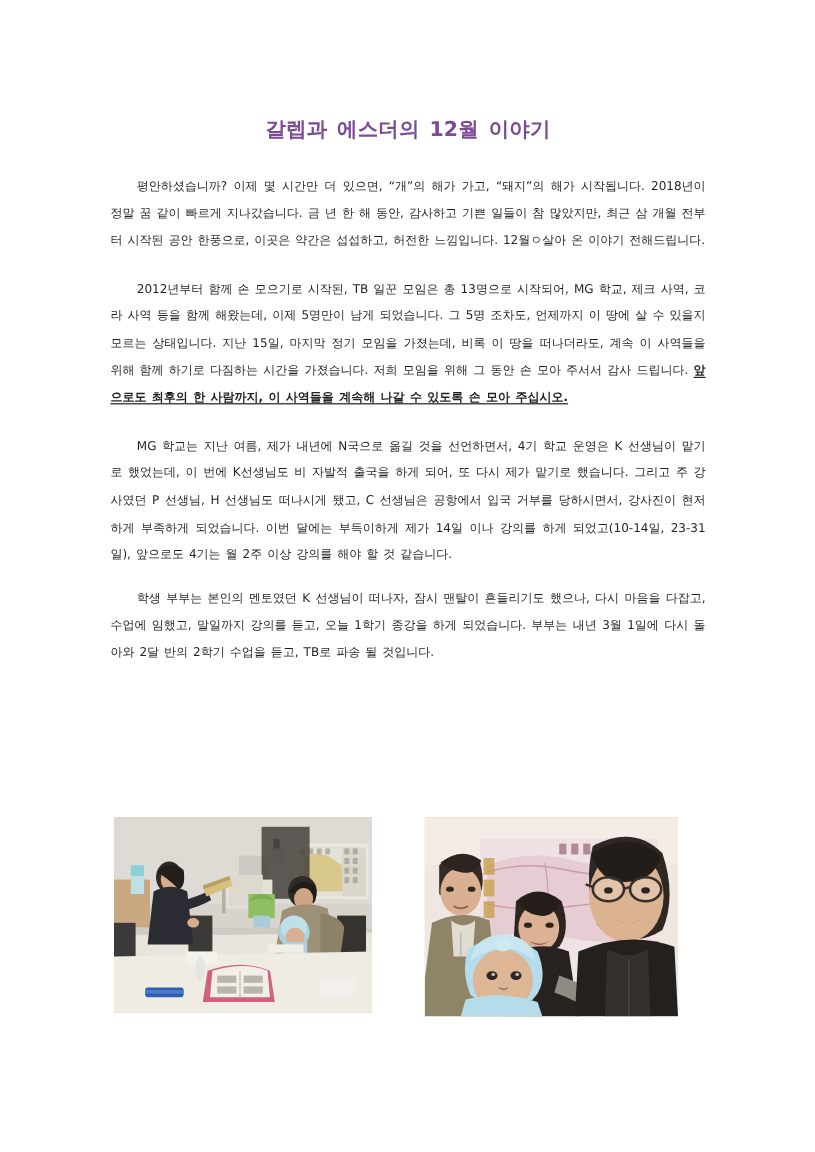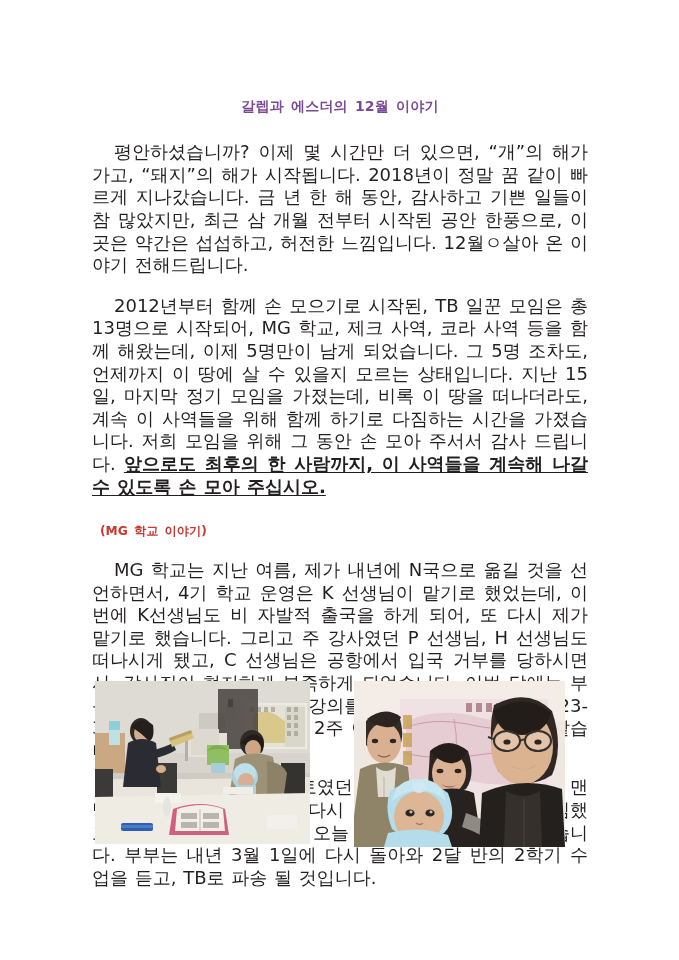--- a/index.html
+++ b/index.html
@@ -25,32 +25,32 @@
     left: 92px;
     top: 0;
     width: 496px;
   }
 
   
   .doc-title {
     margin: 0;
     padding-top: 97px;
     text-align: center;
-    font-size: 14px;
+    font-size: 17px;
     font-weight: bold;
     color: #7b4a97;
     letter-spacing: 0.2px;
     line-height: 1.3;
     word-spacing: 2px;
   }
 
   
   .para {
     margin: 0;
-    font-size: 18px;
+    font-size: 10px;
     line-height: 22.6px;
     text-align: justify;
     text-justify: inter-character;
     color: #231f20;
     word-spacing: 1px;
   }
   .para .indent {
     display: inline-block;
     width: 22px;
   }
@@ -115,21 +115,20 @@
 
     <p class="para para-first">
       <span class="indent"></span><span>평안하셨습니까? 이제 몇 시간만 더 있으면, “개”의 해가 가고, “돼지”의 해가 시작됩니다. 2018년이 정말 꿈 같이 빠르게 지나갔습니다. 금 년 한 해 동안, 감사하고 기쁜 일들이 참 많았지만, 최근 삼 개월 전부터 시작된 공안 한풍으로, 이곳은 약간은 섭섭하고, 허전한 느낌입니다. 12월ㅇ살아 온 이야기 전해드립니다.</span>
     </p>
 
 
     <p class="para after-heading">
       <span class="indent"></span><span>2012년부터 함께 손 모으기로 시작된, TB 일꾼 모임은 총 13명으로 시작되어, MG 학교, 제크 사역, 코라 사역 등을 함께 해왔는데, 이제 5명만이 남게 되었습니다. 그 5명 조차도, 언제까지 이 땅에 살 수 있을지 모르는 상태입니다. 지난 15일, 마지막 정기 모임을 가졌는데, 비록 이 땅을 떠나더라도, 계속 이 사역들을 위해 함께 하기로 다짐하는 시간을 가졌습니다. 저희 모임을 위해 그 동안 손 모아 주서서 감사 드립니다. </span><span class="emph-underline">앞으로도 최후의 한 사람까지, 이 사역들을 계속해 나갈 수 있도록 손 모아 주십시오.</span>
     </p>
 
-    <p class="section-heading heading-gap-2">(MG 학교 이야기)</p>
 
     <p class="para after-heading">
       <span class="indent"></span><span>MG 학교는 지난 여름, 제가 내년에 N국으로 옮길 것을 선언하면서, 4기 학교 운영은 K 선생님이 맡기로 했었는데, 이 번에 K선생님도 비 자발적 출국을 하게 되어, 또 다시 제가 맡기로 했습니다. 그리고 주 강사였던 P 선생님, H 선생님도 떠나시게 됐고, C 선생님은 공항에서 입국 거부를 당하시면서, 강사진이 현저하게 부족하게 되었습니다. 이번 달에는 부득이하게 제가 14일 이나 강의를 하게 되었고(10-14일, 23-31일), 앞으로도 4기는 월 2주 이상 강의를 해야 할 것 같습니다.</span>
     </p>
 
     <p class="para para-gap">
       <span class="indent"></span><span>학생 부부는 본인의 멘토였던 K 선생님이 떠나자, 잠시 맨탈이 흔들리기도 했으나, 다시 마음을 다잡고, 수업에 임했고, 말일까지 강의를 듣고, 오늘 1학기 종강을 하게 되었습니다. 부부는 내년 3월 1일에 다시 돌아와 2달 반의 2학기 수업을 듣고, TB로 파송 될 것입니다.</span>
     </p>
 
   </div>

